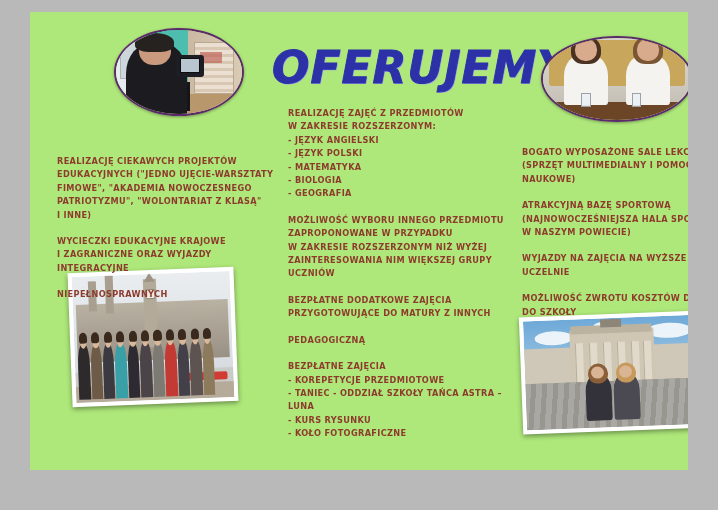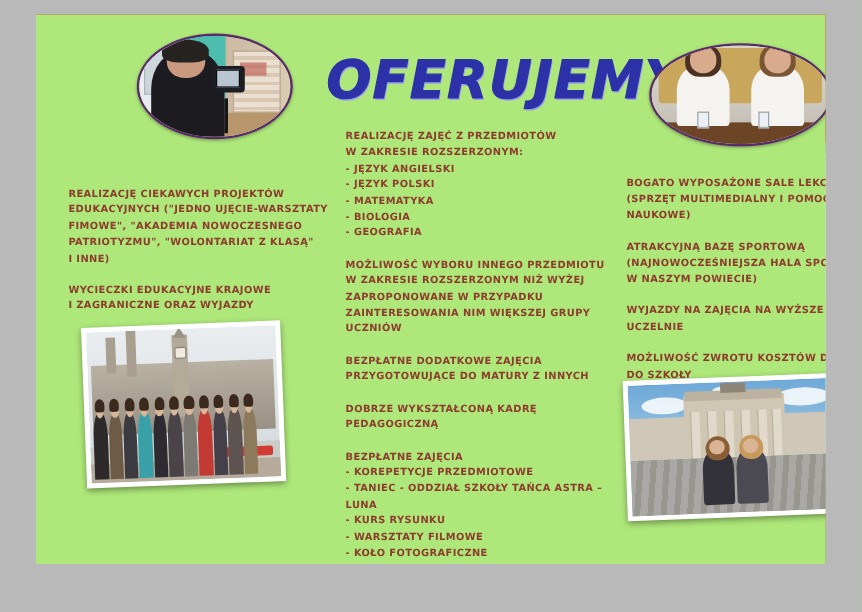--- a/index.html
+++ b/index.html
@@ -315,56 +315,56 @@
         <p>
           <span class="line">REALIZACJĘ CIEKAWYCH PROJEKTÓW</span>
           <span class="line">EDUKACYJNYCH ("JEDNO UJĘCIE-WARSZTATY</span>
           <span class="line">FIMOWE", "AKADEMIA NOWOCZESNEGO</span>
           <span class="line">PATRIOTYZMU", "WOLONTARIAT Z KLASĄ"</span>
           <span class="line">I INNE)</span>
         </p>
         <p>
           <span class="line">WYCIECZKI EDUKACYJNE KRAJOWE</span>
           <span class="line">I ZAGRANICZNE ORAZ WYJAZDY</span>
+          <span class="line">INTEGRACYJNE</span>
         </p>
         <p class="tight">
+          <span class="line">NIEPEŁNOSPRAWNYCH</span>
         </p>
       </div>
     <div class="col" id="col-mid">
         <p>
           <span class="line">REALIZACJĘ ZAJĘĆ Z PRZEDMIOTÓW</span>
           <span class="line">W ZAKRESIE  ROZSZERZONYM:</span>
           <span class="line">- JĘZYK ANGIELSKI</span>
           <span class="line">- JĘZYK POLSKI</span>
           <span class="line">- MATEMATYKA</span>
           <span class="line">- BIOLOGIA</span>
           <span class="line">- GEOGRAFIA</span>
         </p>
         <p>
           <span class="line">MOŻLIWOŚĆ WYBORU  INNEGO PRZEDMIOTU</span>
+          <span class="line">ZAPROPONOWANE W PRZYPADKU</span>
           <span class="line">W ZAKRESIE ROZSZERZONYM NIŻ WYŻEJ</span>
-          <span class="line">ZAPROPONOWANE W PRZYPADKU</span>
           <span class="line">ZAINTERESOWANIA NIM WIĘKSZEJ GRUPY</span>
           <span class="line">UCZNIÓW</span>
         </p>
         <p>
           <span class="line">BEZPŁATNE DODATKOWE ZAJĘCIA</span>
           <span class="line">PRZYGOTOWUJĄCE DO MATURY Z INNYCH</span>
         </p>
         <p>
-          <span class="line">DOBRZE WYKSZTAŁCONĄ KADRĘ</span>
           <span class="line">PEDAGOGICZNĄ</span>
         </p>
         <p class="tight">
           <span class="line">BEZPŁATNE ZAJĘCIA</span>
           <span class="line">- KOREPETYCJE PRZEDMIOTOWE</span>
           <span class="line">- TANIEC - ODDZIAŁ SZKOŁY TAŃCA ASTRA –</span>
           <span class="line">LUNA</span>
           <span class="line">- KURS RYSUNKU</span>
-          <span class="line">- WARSZTATY FILMOWE</span>
           <span class="line">- KOŁO FOTOGRAFICZNE</span>
         </p>
       </div>
     <div class="col" id="col-right">
         <p>
           <span class="line">BOGATO WYPOSAŻONE SALE LEKCYJNE</span>
           <span class="line">(SPRZĘT MULTIMEDIALNY I POMOCE</span>
           <span class="line">NAUKOWE)</span>
         </p>
         <p>

